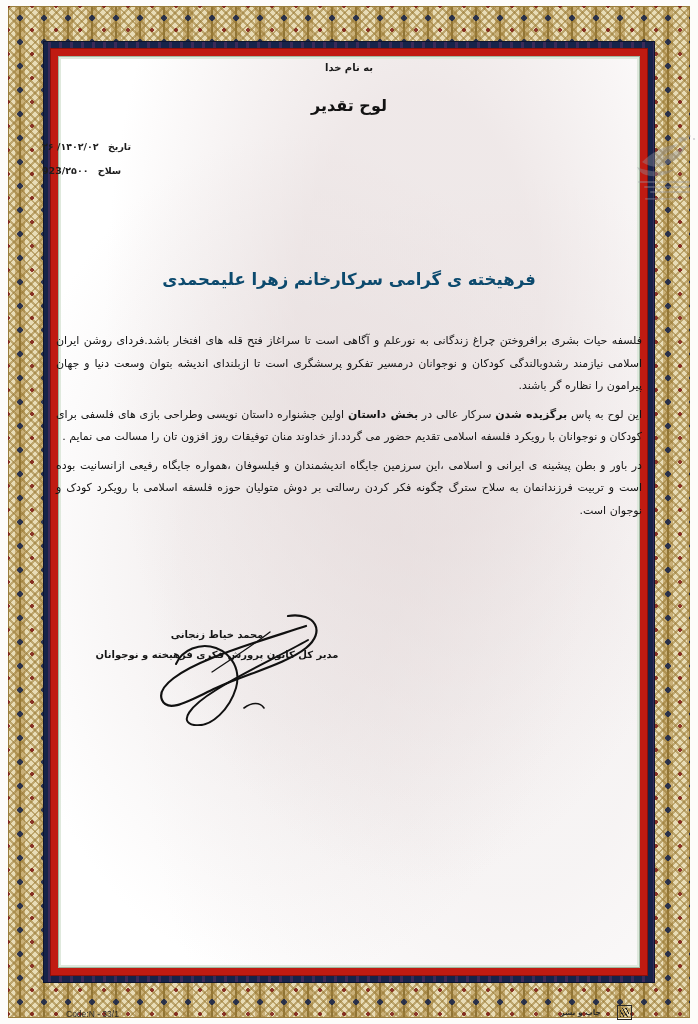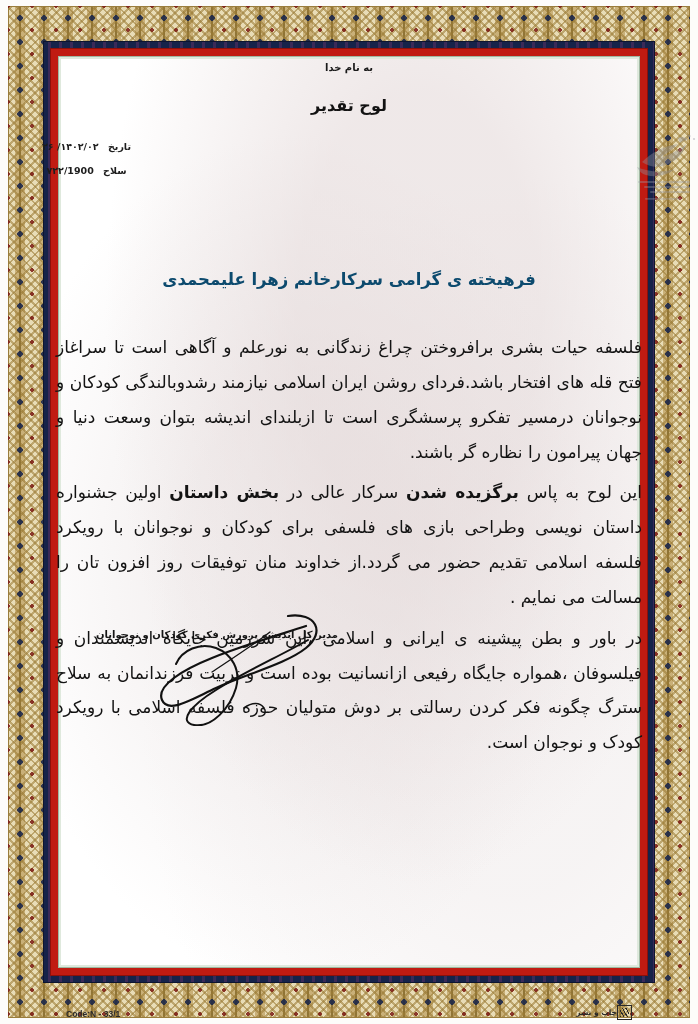--- a/index.html
+++ b/index.html
@@ -99,41 +99,41 @@
     text-align:center;
     font-size:16px;font-weight:bold;color:#121212;
   }
 
   .meta{
     position:absolute;right:auto;left:42px;top:135px;
     text-align:left;direction:rtl;
     font-size:9.5px;color:#1d1d1d;line-height:2.5;
     font-weight:bold;
   }
-  .meta .row{white-space:nowrap;text-align:center;}
+  .meta .row{white-space:nowrap;}
   .meta .lbl{margin-left:6px;}
 
   .watermark-logo{
     position:absolute;left:auto;right:-8px;top:128px;
     width:78px;height:82px;opacity:.40;
   }
   .watermark-logo svg{display:block;width:100%;height:100%;}
 
   .recipient{
     position:absolute;left:0;right:0;top:270px;
     text-align:center;
     font-size:16.5px;font-weight:bold;color:#0c4a6e;
     letter-spacing:.1px;
   }
 
   .body{
     position:absolute;
     left:56px;right:56px;top:330px;
     direction:rtl;text-align:justify;
-    font-size:17px;line-height:2.05;
+    font-size:11px;line-height:2.05;
     color:#131313;
   }
   .body p{margin:0 0 6px 0;text-align:justify;text-align-last:right;}
   .body p:last-child{margin-bottom:0;}
   .body b{font-weight:bold;}
 
   .sign{
     position:absolute;
     left:72px;top:625px;width:290px;
     direction:rtl;text-align:center;
@@ -143,27 +143,27 @@
   .sign .ln{white-space:nowrap;}
 
   .signature-mark{
     position:absolute;left:120px;top:596px;
     width:230px;height:130px;pointer-events:none;
   }
   .signature-mark svg{display:block;width:100%;height:100%;}
 
   .code{
     position:absolute;left:66px;bottom:5px;
-    font-size:8.5px;font-weight:bold;color:#2a2a2a;
+    font-size:8.5px;font-weight:normal;color:#2a2a2a;
     font-family:"Liberation Sans",sans-serif;
     direction:ltr;
   }
   .footer-stamp{
     position:absolute;right:66px;bottom:4px;
-    display:flex;align-items:center;gap:0;direction:rtl;
+    display:flex;align-items:center;gap:16px;direction:rtl;
   }
   .footer-stamp .fs-text{
     font-size:7.5px;color:#2a2a2a;font-weight:bold;white-space:nowrap;
   }
   .footer-stamp .fs-mark{
     width:13px;height:13px;border:1.2px solid #2a2a2a;
     position:relative;flex:0 0 auto;
   }
   .footer-stamp .fs-mark::before{
     content:"";position:absolute;left:2px;top:2px;right:2px;bottom:2px;
@@ -188,21 +188,21 @@
     <div class="bismillah">به نام خدا</div>
     <div class="doc-title">لوح تقدیر</div>
 
     <div class="meta">
       <div class="row">
         <span class="lbl">تاریخ</span>
         <span>۱۴۰۲/۰۲/ ۲۶</span>
       </div>
       <div class="row">
         <span class="lbl">سلاح</span>
-        <span>۷۲۲/1900</span>
+        <span>923/۲۵۰۰</span>
       </div>
     </div>
 
     <div class="watermark-logo">
       <svg viewBox="0 0 78 82" xmlns="http://www.w3.org/2000/svg" aria-hidden="true">
         <g fill="#8d8f99">
           <path d="M14 34 C24 24, 36 18, 50 16 C44 22, 38 26, 32 30 C40 27, 50 23, 58 16 C56 26, 48 33, 38 37 C30 40, 21 39, 14 34 Z"></path>
           <path d="M50 10 C54 8, 58 9, 60 12 C57 12, 54 13, 52 15 Z"></path>
           <path d="M9 39 C20 44, 34 45, 47 41 C40 47, 28 50, 18 47 C14 46, 11 43, 9 39 Z"></path>
           <circle cx="61" cy="8" r="1.6"></circle>
@@ -235,21 +235,22 @@
           <path d="M188 44 C160 60, 124 76, 96 94 C70 110, 58 126, 74 129
                    C92 132, 110 112, 116 92 C121 74, 112 58, 96 52
                    C80 46, 62 54, 56 68" stroke-width="2"></path>
           <path d="M150 36 C132 50, 110 64, 92 76" stroke-width="1.3"></path>
           <path d="M124 112 C132 106, 140 106, 144 112" stroke-width="1.6"></path>
         </g>
       </svg>
     </div>
 
     <div class="sign">
-      <div class="ln">مدیر کل اندیشه پرورش فکری کودکان و نوجوانان</div>
+      <div class="ln">محمد خیاط زنجانی</div>
+      <div class="ln">مدیر کل کانون پرورش فکری فرهیخته و نوجوانان</div>
     </div>
 
     <div class="code">Code:N - 33/1</div>
 
     <div class="footer-stamp">
       <span class="fs-mark"></span>
       <span class="fs-text">چاپ و نشر</span>
     </div>
 
   </div>

